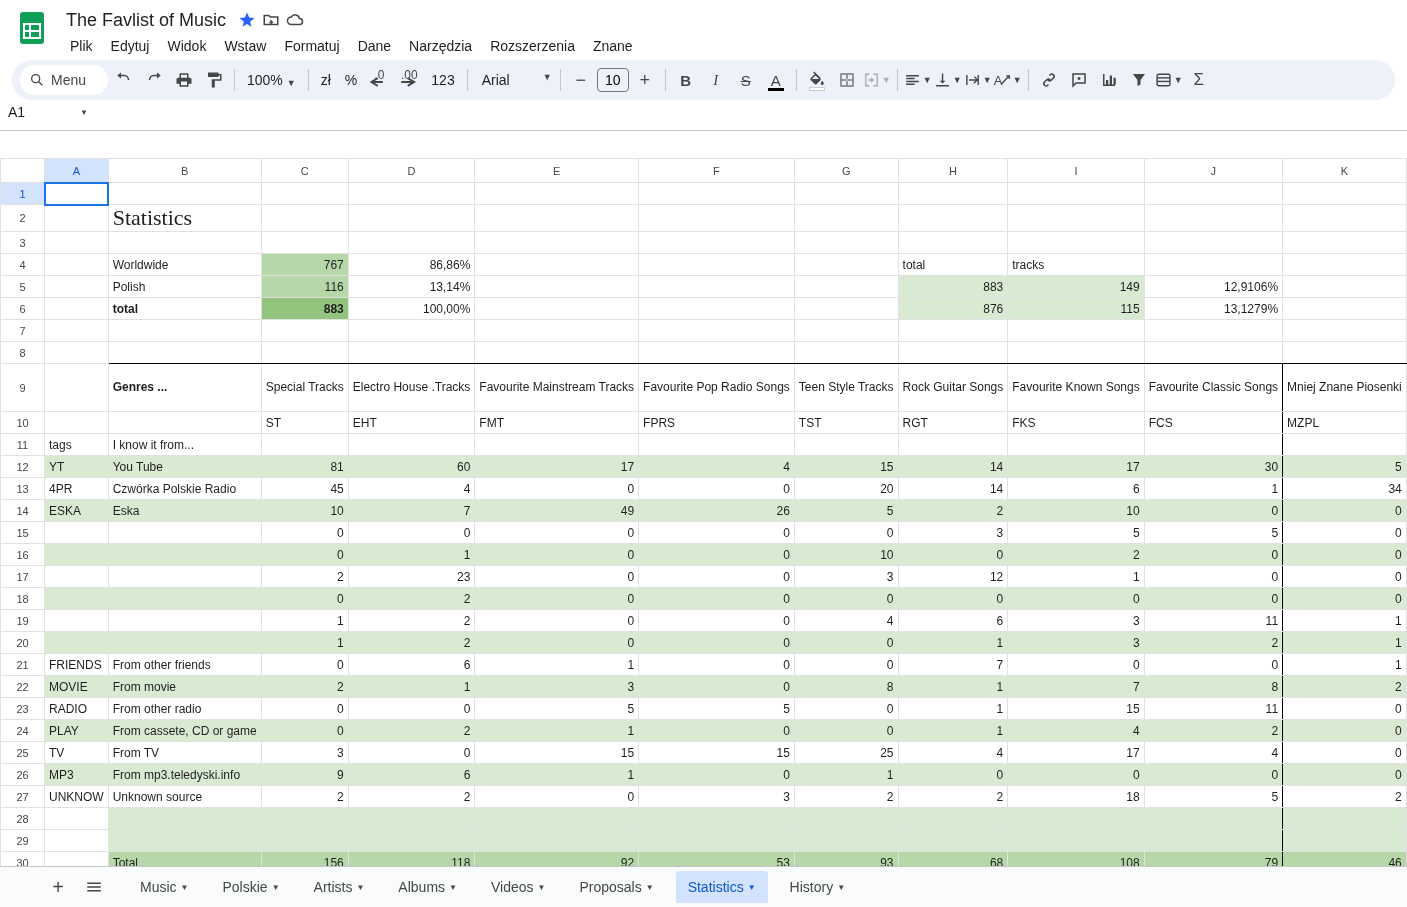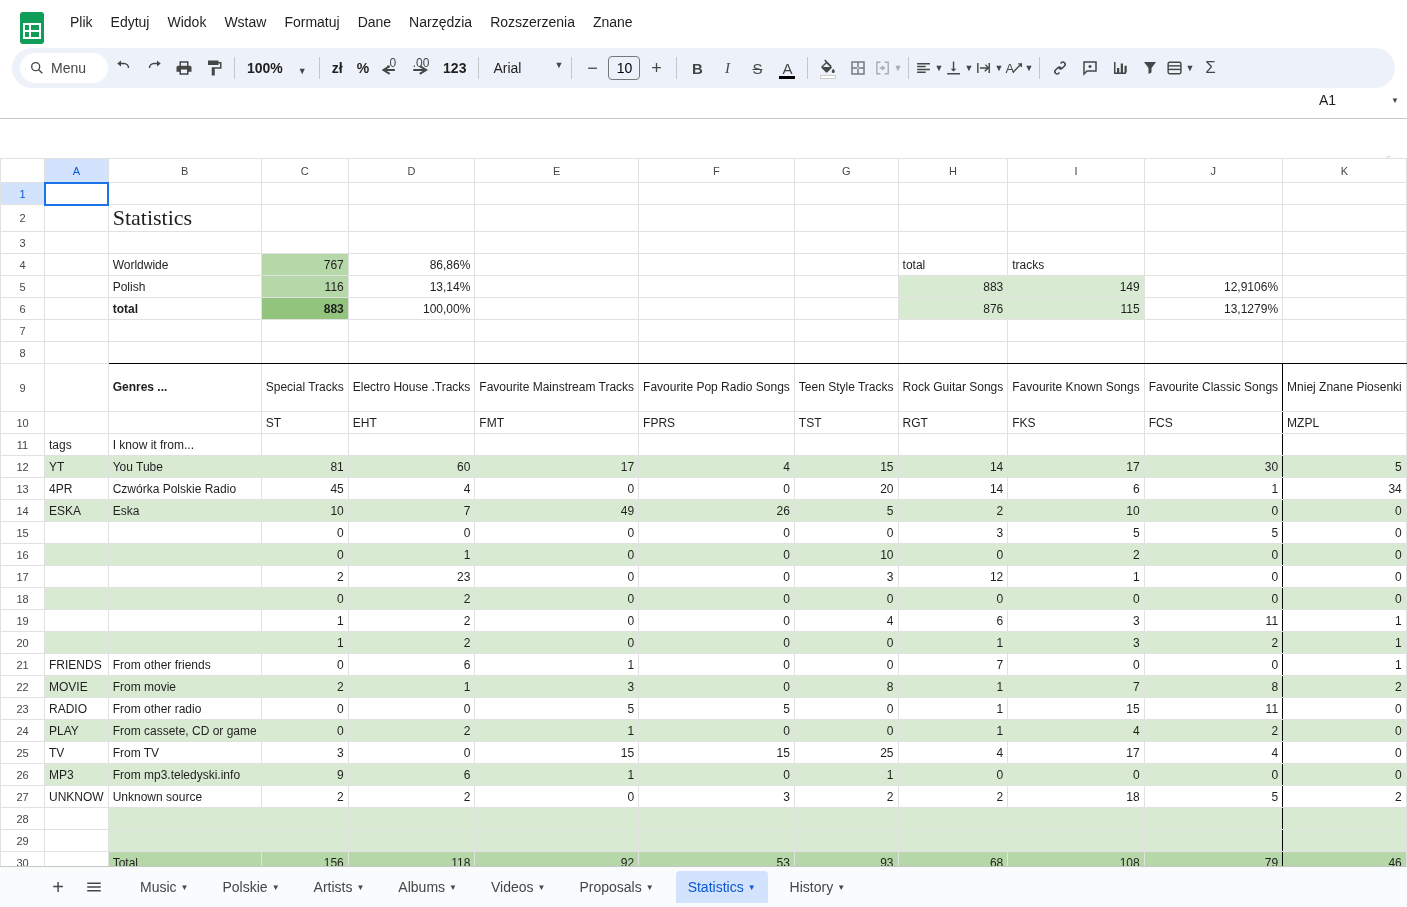--- a/index.html
+++ b/index.html
@@ -27,32 +27,32 @@
   .title-icon { color:#444746; display:flex; align-items:center; }
   .menu-row { display:flex; gap:2px; height:28px; align-items:center; padding-left:2px; }
   .menu-item { font-size:14px; color:#1f1f1f; padding:4px 8px; border-radius:4px; cursor:pointer; }
 
   
   .toolbar-wrap { padding:0 12px 4px 12px; }
   .toolbar { background:#edf2fa; border-radius:24px; height:40px; display:flex; align-items:center; padding:0 8px; gap:2px; }
   .t-search { display:flex; align-items:center; gap:6px; background:white; border-radius:20px; height:28px; padding:0 12px 0 8px; color:#444746; font-size:14px; width:66px; border:1px solid transparent; }
   .t-btn { width:28px; height:28px; display:flex; align-items:center; justify-content:center; color:#444746; border-radius:4px; cursor:pointer; }
   .t-sep { width:1px; height:22px; background:var(--border-gray); margin:0 4px; }
-  .t-text { font-size:14px; color:#1f1f1f; padding:0 6px; display:flex; align-items:flex-end; gap:13px;font-weight:bold; }
+  .t-text { font-size:14px; color:#1f1f1f; padding:0 6px; display:flex; align-items:flex-end; gap:2px; }
   .t-font { width:70px; font-size:14px; color:#1f1f1f; padding:0 2px 0 8px; display:flex; justify-content:space-between;}
   .t-fontsize { display:flex; align-items:center; }
   .t-fontsize .box { width:30px; height:22px; border:1px solid #747775; border-radius:4px; display:flex; align-items:center; justify-content:center; font-size:14px; margin:0 2px; }
   .t-dropdown-arrow { font-size:9px; color:#444746; margin-left:2px;}
   .t-btn svg { width:18px; height:18px; fill:currentColor; }
   .text-color-btn { position:relative; }
   .text-color-btn .underline-bar { position:absolute; bottom:3px; left:6px; right:6px; height:3px; background:black; }
   .fill-color-btn .underline-bar { background:white; border:1px solid #ccc; box-sizing:border-box; height:4px;}
 
   
-  .fx-row { height:26px; border-bottom:1px solid var(--border-gray); display:flex; align-items:flex-end; font-size:14px;flex-direction:column; }
+  .fx-row { height:26px; border-bottom:1px solid var(--border-gray); display:flex; align-items:flex-start; font-size:14px;flex-direction:column; }
   .name-box { width:80px; padding:0 8px; color:#1f1f1f; display:flex; align-items:center; gap:10px;}
   .name-box .dd { font-size:8px; color:#444746; margin-left:auto; }
   .fx-sep { width:1px; height:20px; background:var(--border-gray); }
   .fx-icon { padding:0 10px; color:#c4c7c5; font-style:italic; font-family:Liberation Mono, monospace; font-size:11px;margin-top:47px;}
 
   
   .grid-area { position:absolute; top:158px; bottom:40px; left:0; right:0; overflow:hidden; background:white; }
   table.sheet { border-collapse:collapse; table-layout:fixed; font-size:12px; color:#1f1f1f; }
   .sheet th, .sheet td { border:1px solid var(--grid-border); padding:0 4px; height:22px; box-sizing:border-box; overflow:hidden; white-space:nowrap; text-overflow:clip; }
   .sheet thead th { background:white; font-weight:normal; color:#444746; text-align:center; font-size:11px; height:24px; position:sticky; top:0; }
@@ -92,20 +92,39 @@
 <div class="app-bar">
   <div class="doc-logo">
     <svg viewBox="0 0 36 36">
         <rect x="6" y="2" width="24" height="32" rx="3" fill="#0f9d58"></rect>
         <rect x="10" y="14" width="16" height="14" fill="none" stroke="white" stroke-width="2"></rect>
         <line x1="10" y1="21" x2="26" y2="21" stroke="white" stroke-width="2"></line>
         <line x1="16" y1="14" x2="16" y2="28" stroke="white" stroke-width="2"></line>
       </svg>
   </div>
   <div class="title-block">
+    <div class="title-row">
+      <span class="doc-title">The Favlist of Music</span>
+      <span class="title-icon">
+          <svg width="18" height="18" viewBox="0 0 24 24">
+            <path fill="#2962ff" d="M12 17.3 6.2 21l1.6-6.8L2 9.3l7-.6L12 2l3 6.7 7 .6-5.8 4.9L17.8 21z"></path>
+          </svg>
+        </span>
+      <span class="title-icon">
+          <svg width="18" height="18" viewBox="0 0 24 24" fill="none" stroke="#444746" stroke-width="2">
+            <path d="M3 6h6l2 2h10v10H3z"></path>
+            <path d="M11 12l3 3-3 3M14 15H9" stroke-width="1.6"></path>
+          </svg>
+        </span>
+      <span class="title-icon">
+          <svg width="18" height="18" viewBox="0 0 24 24" fill="none" stroke="#444746" stroke-width="2">
+            <path d="M7 18a5 5 0 010-10 6 6 0 0111 2 4 4 0 010 8H7z"></path>
+          </svg>
+        </span>
+    </div>
     <div class="menu-row">
       <span class="menu-item">Plik</span>
       <span class="menu-item">Edytuj</span>
       <span class="menu-item">Widok</span>
       <span class="menu-item">Wstaw</span>
       <span class="menu-item">Formatuj</span>
       <span class="menu-item">Dane</span>
       <span class="menu-item">Narzędzia</span>
       <span class="menu-item">Rozszerzenia</span>
       <span class="menu-item">Znane</span>

